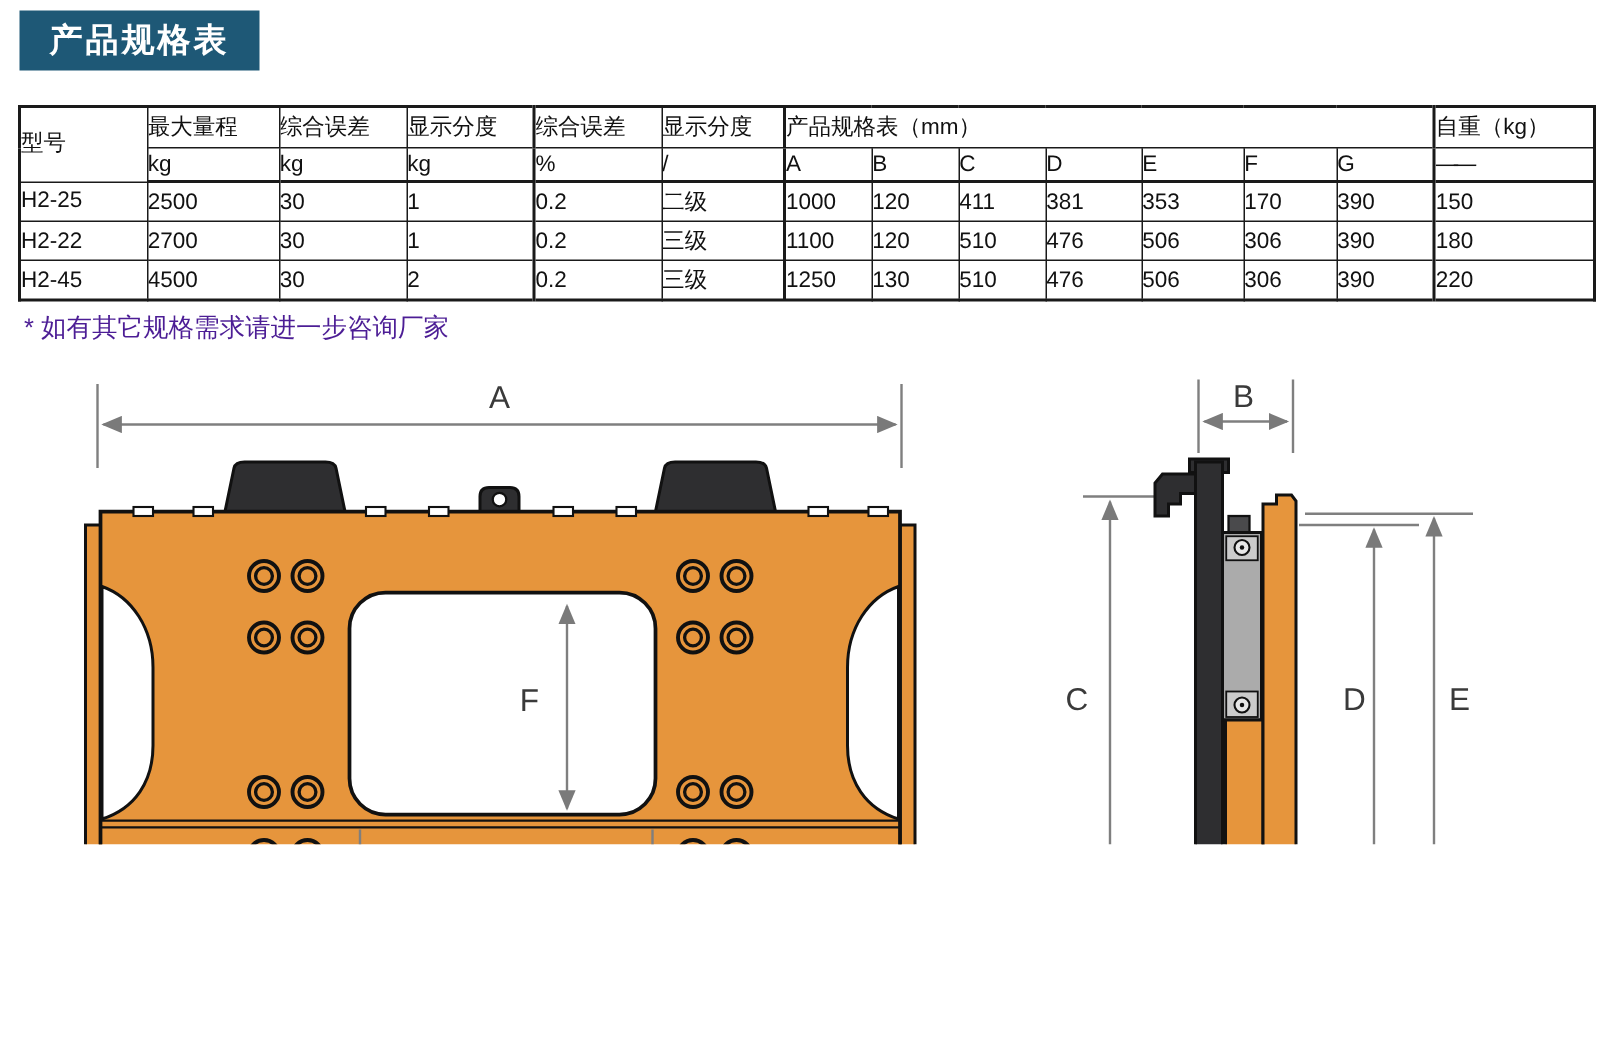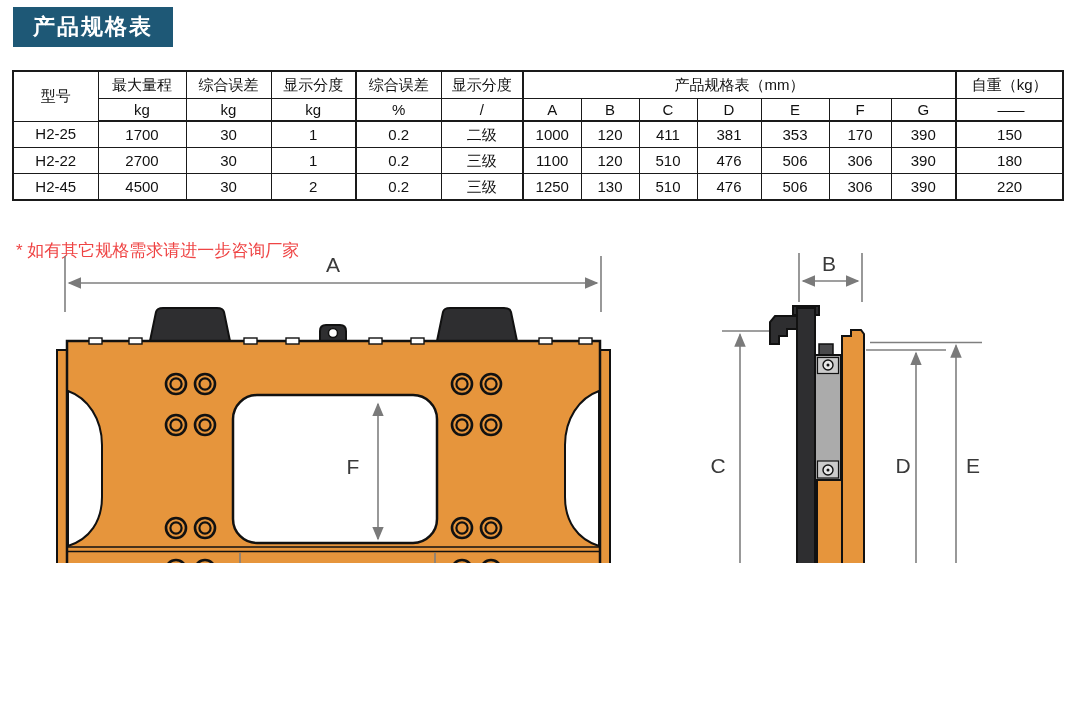--- a/index.html
+++ b/index.html
@@ -1,28 +1,28 @@
 <!DOCTYPE html>
 <html><head>
 <meta charset="utf-8">
 <style>
   html,body{margin:0;padding:0;background:#fff;}
   .page{position:relative;width:1073px;height:563px;background:#fff;overflow:hidden;
         font-family:"Liberation Sans",sans-serif;color:#111;}
   .badge{position:absolute;top:7px;left:13px;background:#1E5876;color:#fff;
          font-size:22px;font-weight:bold;letter-spacing:2px;padding:5px 20px;}
   table.spec{position:absolute;top:70px;left:12px;width:1050px;border-collapse:collapse;
-             table-layout:fixed;border:2px solid #1a1a1a;font-size:15px;text-align:center;}
+             table-layout:fixed;border:2px solid #1a1a1a;font-size:15px;}
   .spec td{border:1px solid #1a1a1a;padding:0;height:25px;line-height:1.05;overflow:hidden;
            vertical-align:middle;}
   .spec tr.h1 td{height:26px;}
   .spec tr.h2 td{height:21px;border-bottom-width:2px;}
   .bl2{border-left-width:2px !important;}
   .dash{letter-spacing:-3px;}
-  .note{position:absolute;top:207px;left:16px;font-size:17px;color:#ef4444;margin-top:32px;}
+  .note{position:absolute;top:207px;left:16px;font-size:17px;color:#4c1d95;}
   svg.drawing{position:absolute;top:240px;left:0;}
   .dim line{stroke:#7f7f7f;stroke-width:1.6;fill:none;}
   .dimtext{font-size:21px;fill:#3a3a3a;font-family:"Liberation Sans",sans-serif;}
   .oline{stroke:#111;stroke-width:2;}
   .oline2{stroke:#111;stroke-width:2.5;}
   .notch{fill:#fff;stroke:#111;stroke-width:1.4;}
 </style>
 </head>
 <body>
 
@@ -68,21 +68,21 @@
         <td>B</td>
         <td>C</td>
         <td>D</td>
         <td>E</td>
         <td>F</td>
         <td>G</td>
         <td class="bl2 dash">——</td>
       </tr>
       <tr>
         <td>H2-25</td>
-        <td>1700</td>
+        <td>2500</td>
         <td>30</td>
         <td>1</td>
         <td class="bl2">0.2</td>
         <td>二级</td>
         <td class="bl2">1000</td>
         <td>120</td>
         <td>411</td>
         <td>381</td>
         <td>353</td>
         <td>170</td>

